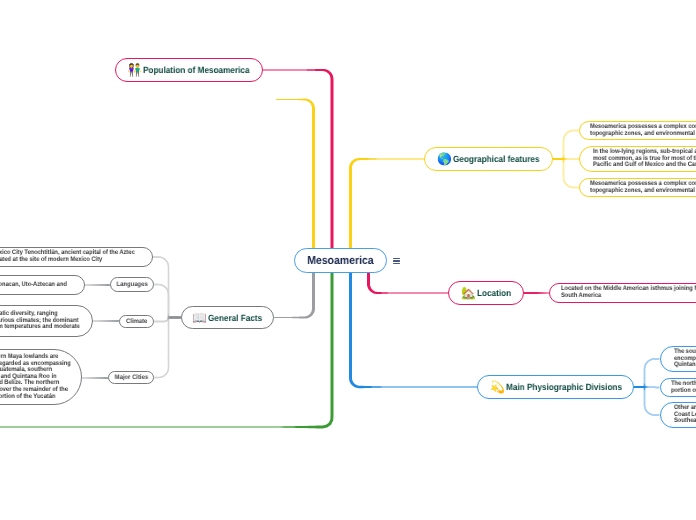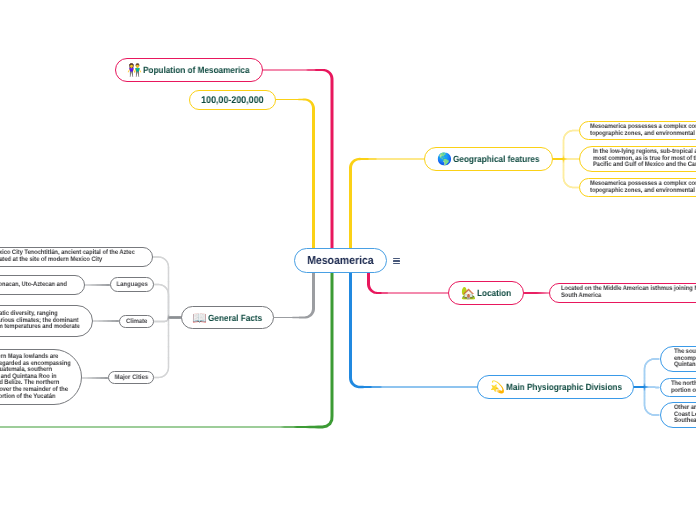--- a/index.html
+++ b/index.html
@@ -1181,23 +1181,20 @@
         <span class="ln">lowlands cover the remainder of the</span>
         <span class="ln">northern portion of the Yucatán</span>
       </span>
     </div>
 
 <div class="node hl" id="n-population">
   <span class="emo">👫</span>
   <span class="lbl">Population of Mesoamerica</span>
 </div>
 
-<div class="node" id="n-popvalue">
-  <span class="lbl">100,00-200,000</span>
-</div>
 
 <div class="node hl" id="n-geo">
   <span class="emo">🌎</span>
   <span class="lbl">Geographical features</span>
 </div>
 
 <div class="node hl" id="n-location">
   <span class="emo">🏡</span>
   <span class="lbl">Location</span>
 </div>

